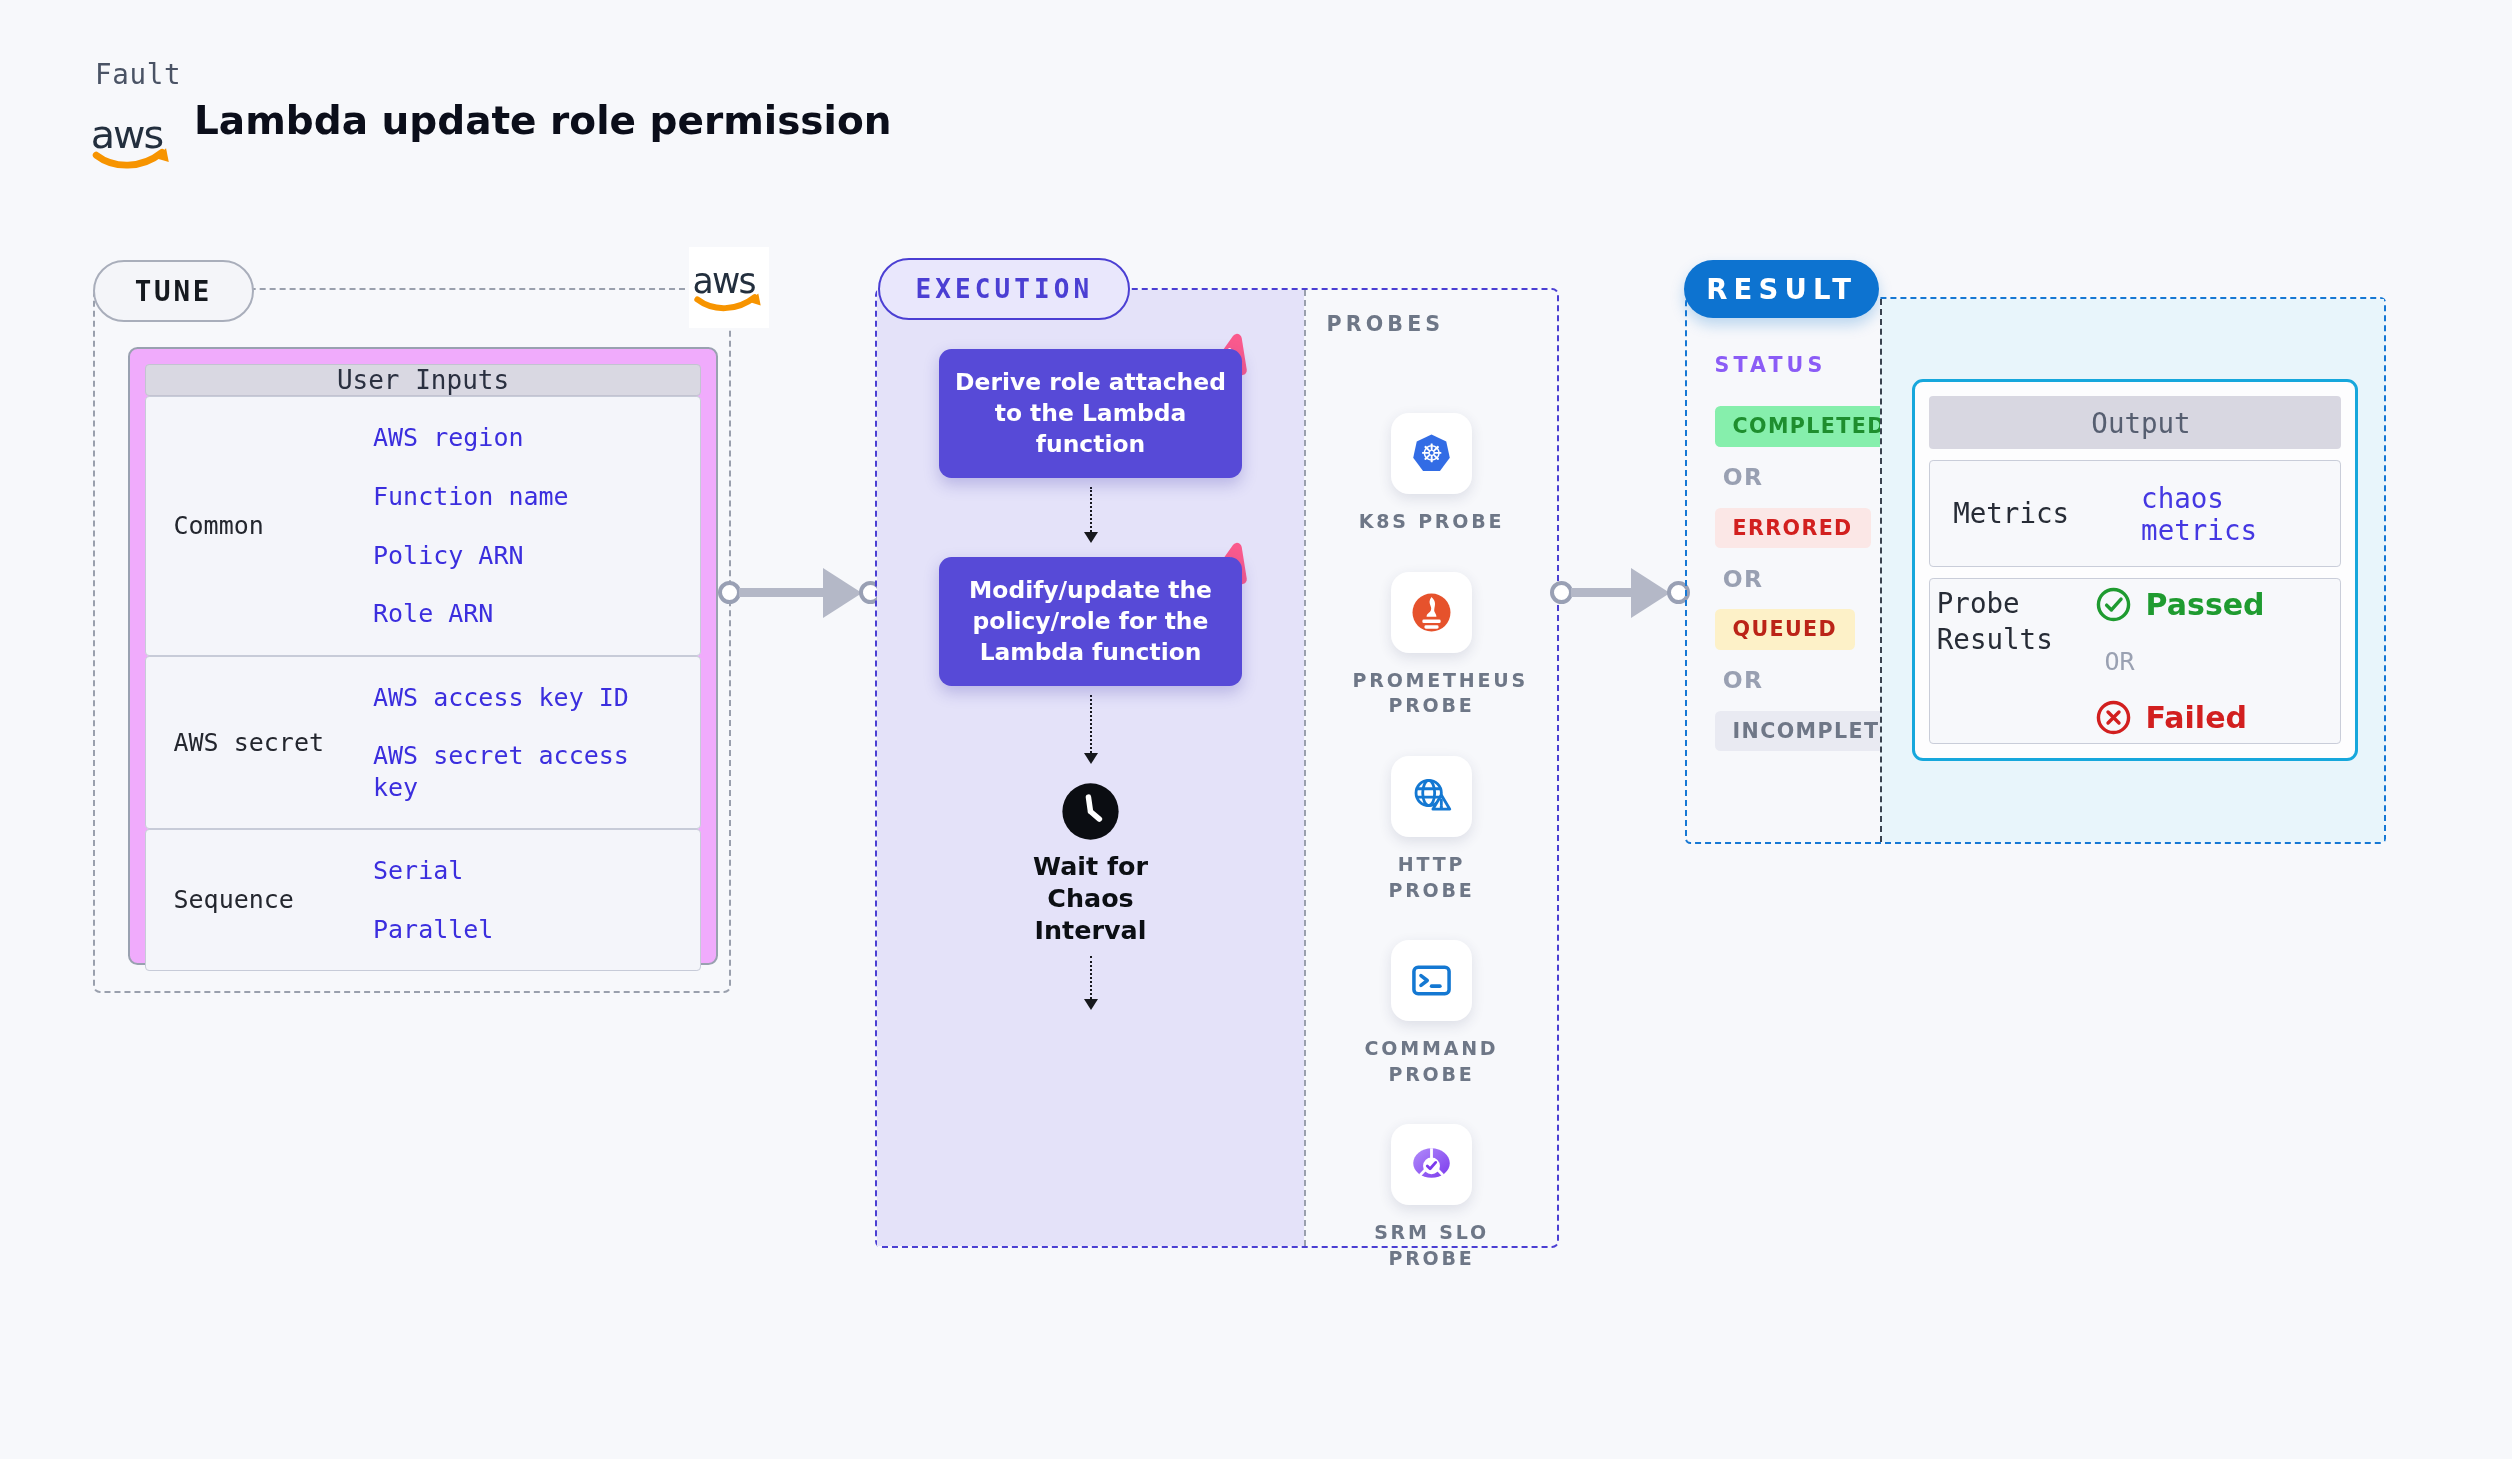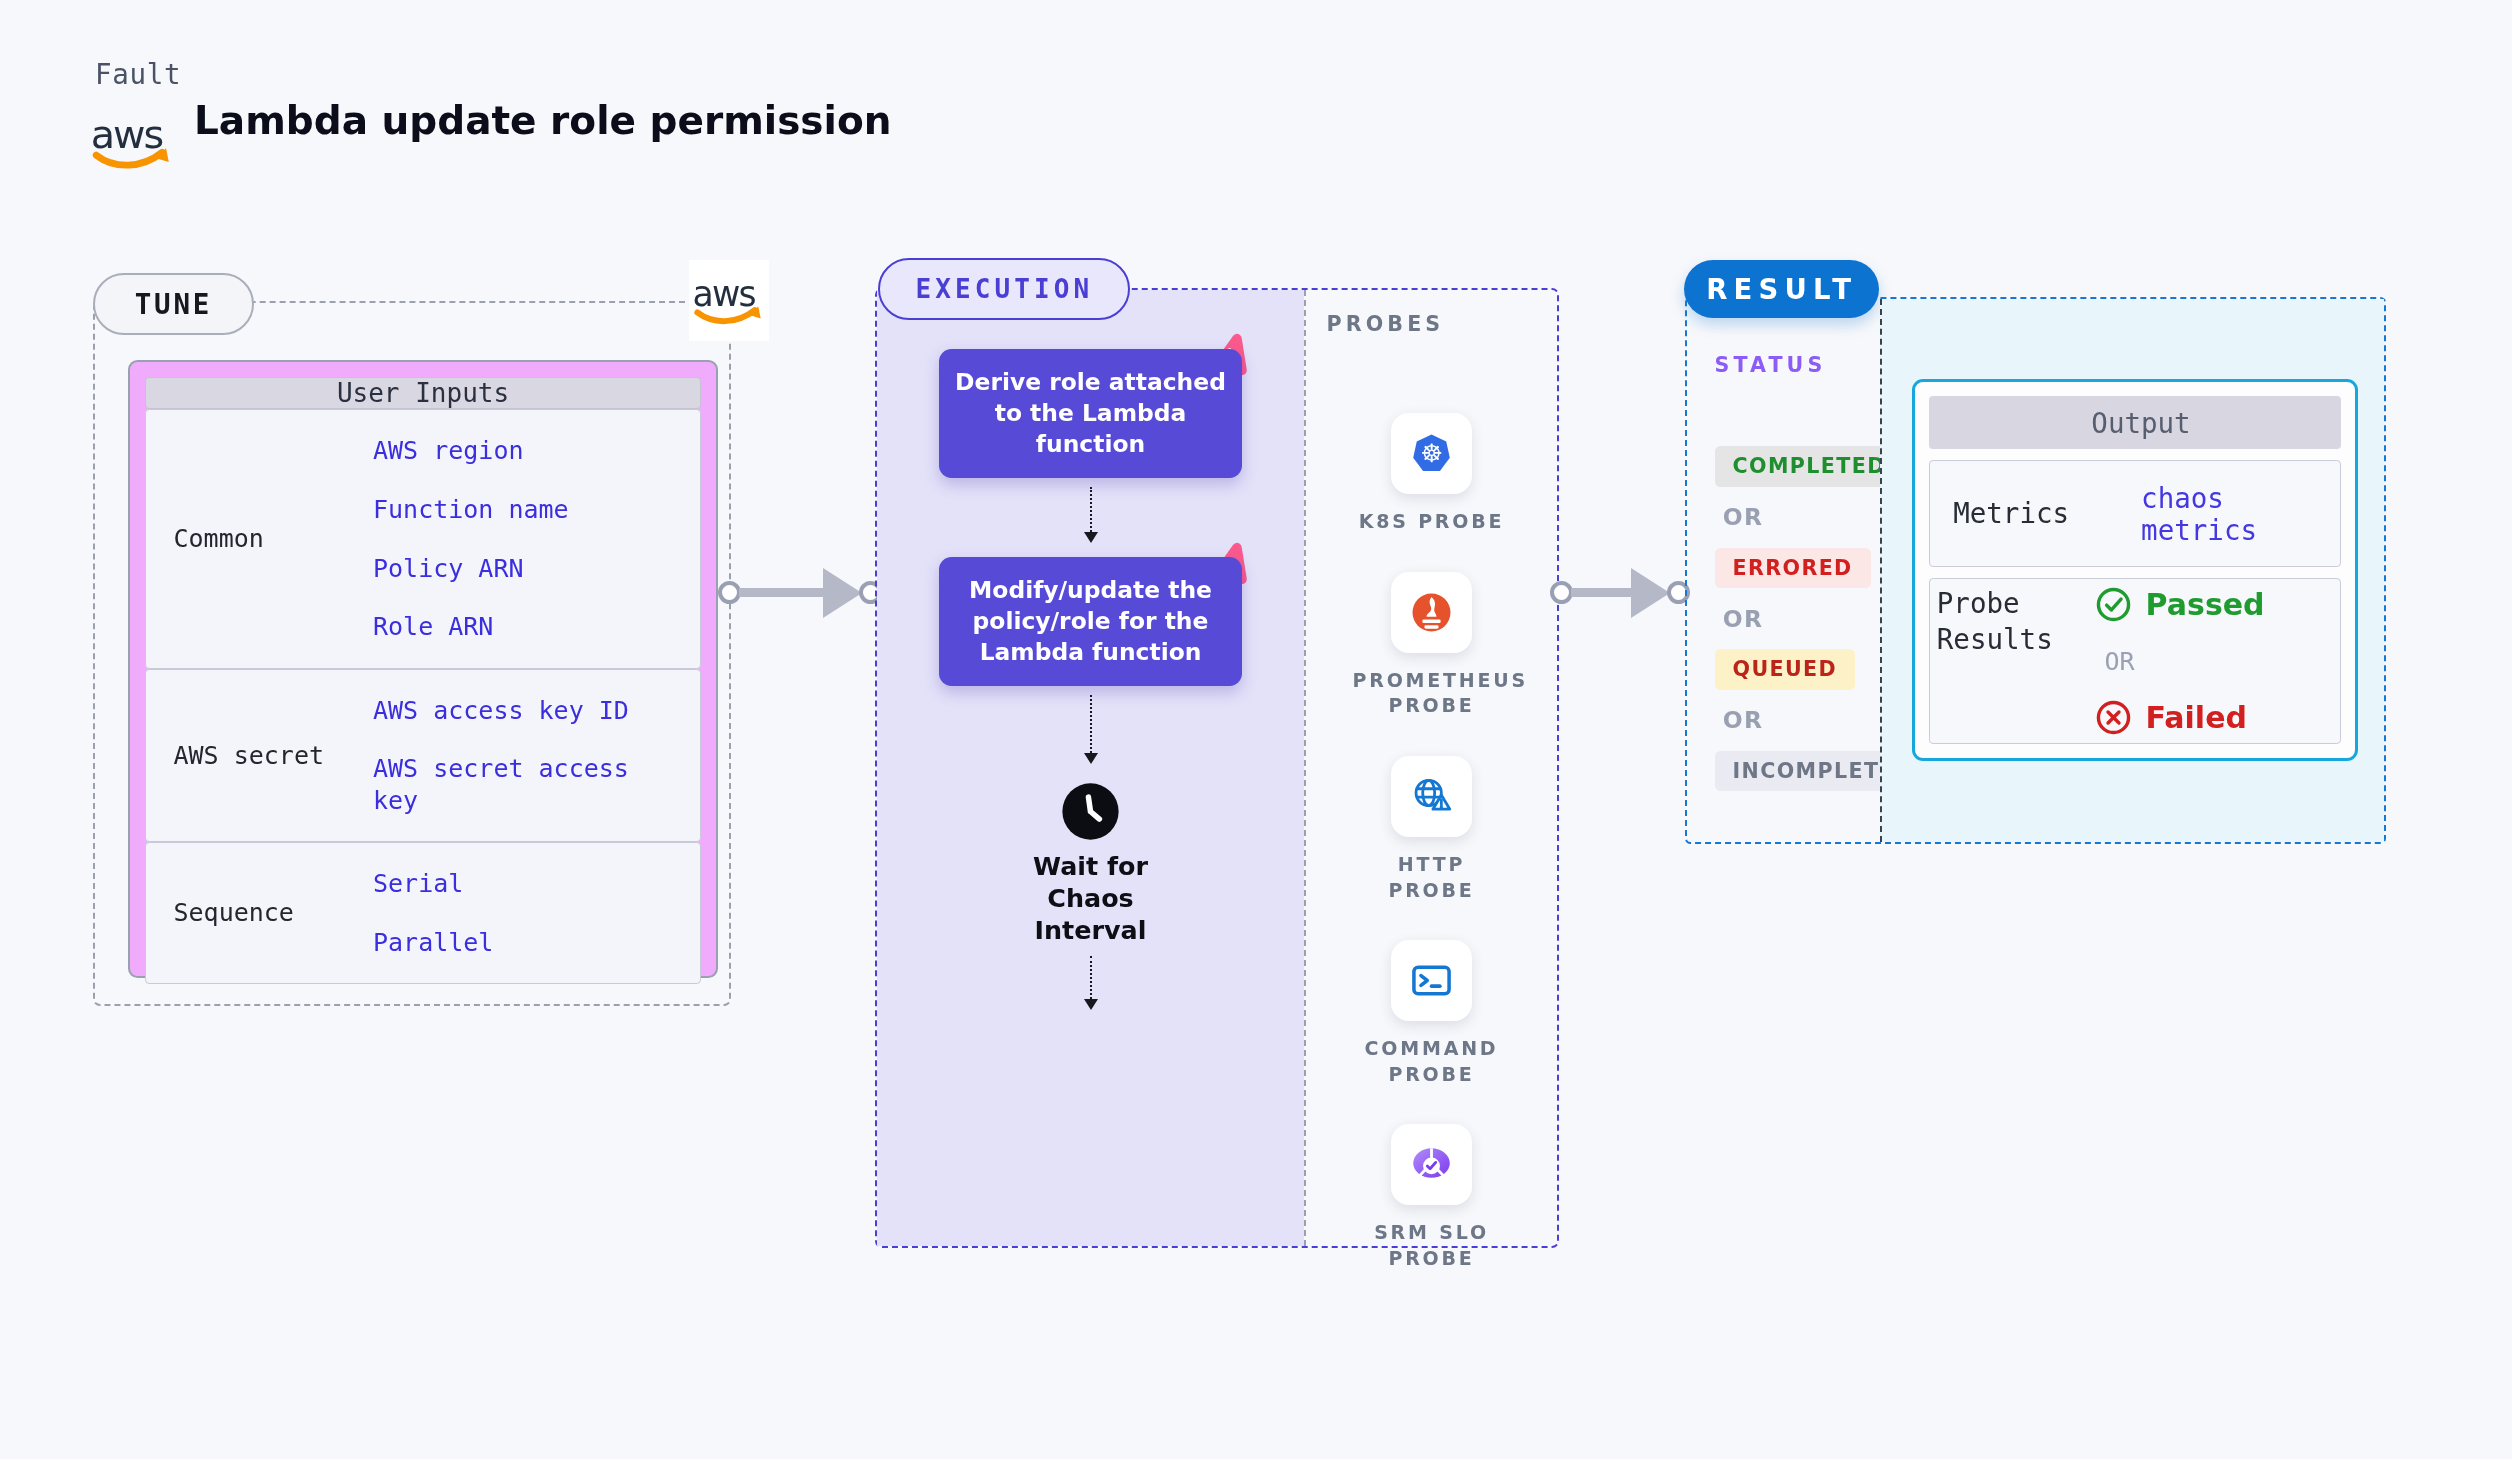--- a/index.html
+++ b/index.html
@@ -15,21 +15,21 @@
 
   
   .pill{position:absolute;display:flex;align-items:center;justify-content:center;border-radius:34px;}
   .connector{position:absolute;display:flex;align-items:center;}
   .connector .dot{width:15px;height:15px;border-radius:50%;background:#fff;border:4.8px solid #99a0b4;flex:0 0 auto;}
   .connector .bar{flex:1;height:9.6px;background:#b4b8c7;margin:0 -2.1px;}
   .connector .head{width:0;height:0;border-top:25.4px solid transparent;border-bottom:25.4px solid transparent;
                    border-left:39px solid #b4b8c7;margin-right:-2.8px;}
 
   
-  .tune-box{position:absolute;left:93px;top:301px;width:634px;height:701px;
+  .tune-box{position:absolute;left:93px;top:288px;width:634px;height:701px;
             border:2.1px dashed #9aa0ad;border-radius:6.9px;}
   .tune-pill{left:-2.1px;top:-30px;width:157px;height:58px;background:#f4f5f9;border:2.1px solid #a9aebb;
              font-size:27.5px;font-weight:bold;letter-spacing:2.8px;color:#15191f;}
   .corner-logo{position:absolute;right:-40px;top:-43px;width:80px;height:81px;background:#ffffff;
                display:flex;align-items:center;justify-content:center;}
   .ui-card{position:absolute;left:33px;top:57px;width:590px;height:618px;background:#f0abfc;
            border:2.1px solid #99a1b0;border-radius:9.6px;padding:15px;box-sizing:border-box;
            display:flex;flex-direction:column;}
   .ui-head{height:61px;background:#d9d8e2;border:0.7px solid #c3c3d1;border-radius:4.1px;
            display:flex;align-items:center;justify-content:center;
@@ -70,21 +70,21 @@
   
   .result-box{position:absolute;left:1685px;top:297px;width:701px;height:547px;
               border:2.8px dashed #1678d4;border-radius:5.5px;box-sizing:border-box;}
   .result-pill{left:-2.8px;top:-39px;width:195px;height:58px;background:#0d73d0;
                font-size:27.5px;font-weight:bold;letter-spacing:6.2px;color:#ffffff;
                box-shadow:0 6.9px 13.8px rgba(13,115,208,.25);}
   .status-col{position:absolute;left:0;top:0;bottom:0;width:193px;padding:54px 0 0 27.5px;box-sizing:border-box;}
   .status-heading{font-size:20.6px;font-weight:bold;letter-spacing:4.1px;color:#8b5cf6;margin-bottom:29px;}
   .badge{display:inline-block;font-size:20.6px;font-weight:bold;letter-spacing:1.4px;
          padding:8.3px 18px;border-radius:5.5px;}
-  .b-completed{background:#e5e5e5;color:#1e8e2e;margin-top:40px;}
+  .b-completed{background:#86efac;color:#1e8e2e;}
   .b-errored{background:#fbe7e6;color:#d2201f;}
   .b-queued{background:#fdf1c8;color:#bb2418;}
   .b-incompleted{background:#e9eaf2;color:#6f7787;}
   .or{font-size:23.4px;font-weight:600;letter-spacing:1.4px;color:#99a0b2;margin:16.5px 0 16.5px 8.3px;}
   .cyan-area{position:absolute;left:193px;right:0;top:0;bottom:0;background:#e8f5fb;
              border-left:2.1px dashed #39424f;}
   .output-card{position:absolute;left:30px;top:80px;width:446px;height:382px;background:#fdfdfe;
                border:3.4px solid #16a7dc;border-radius:11px;padding:13.8px;box-sizing:border-box;
                display:flex;flex-direction:column;gap:11px;}
   .out-head{height:63px;background:#d8d7e1;border-radius:4.1px;display:flex;align-items:center;

